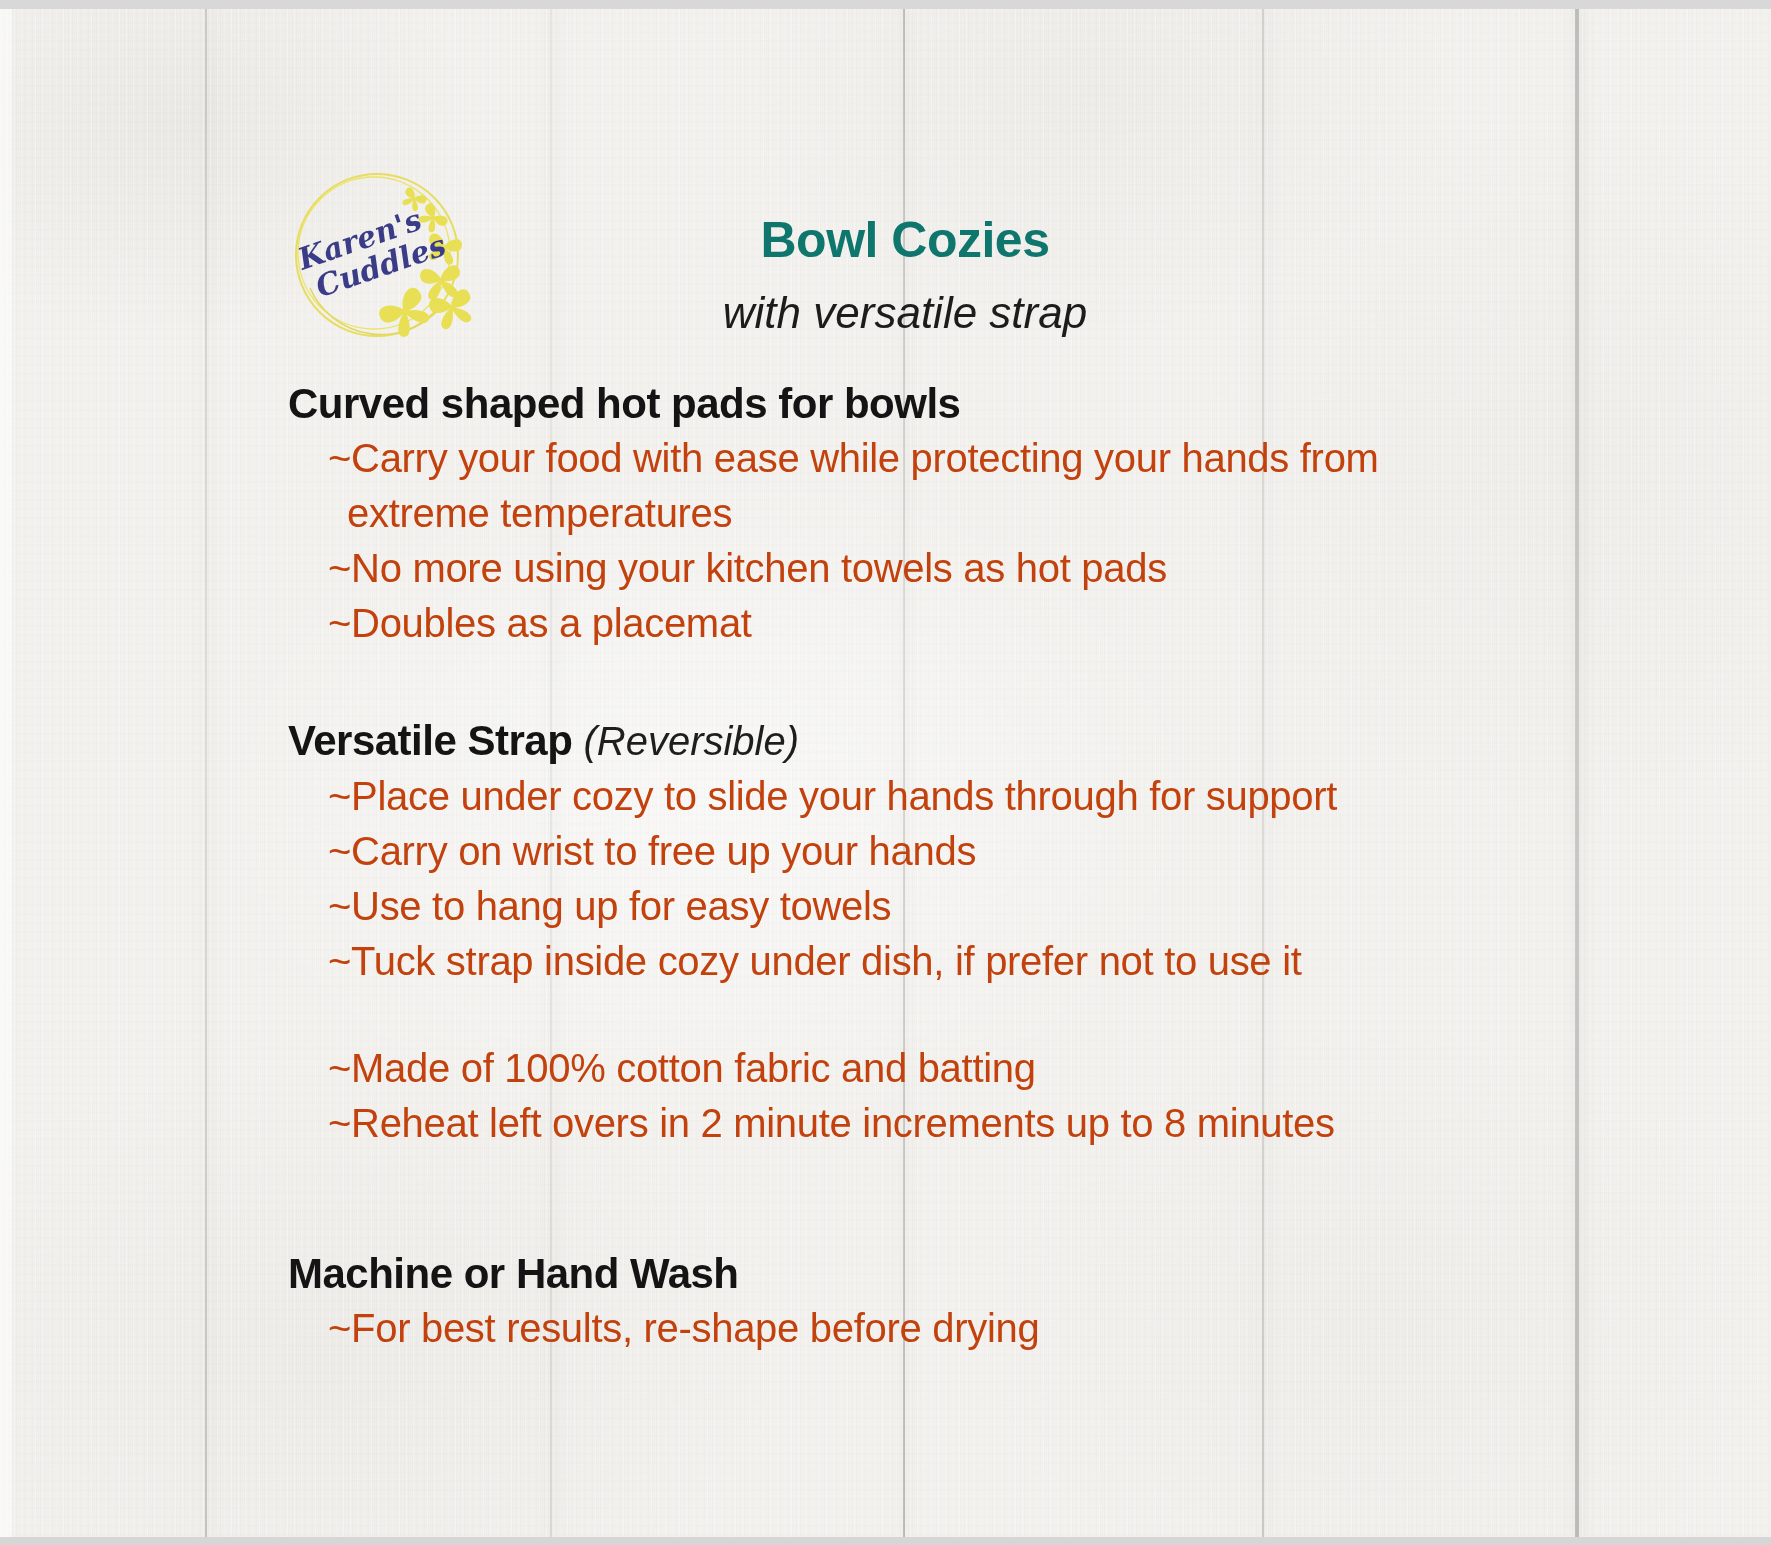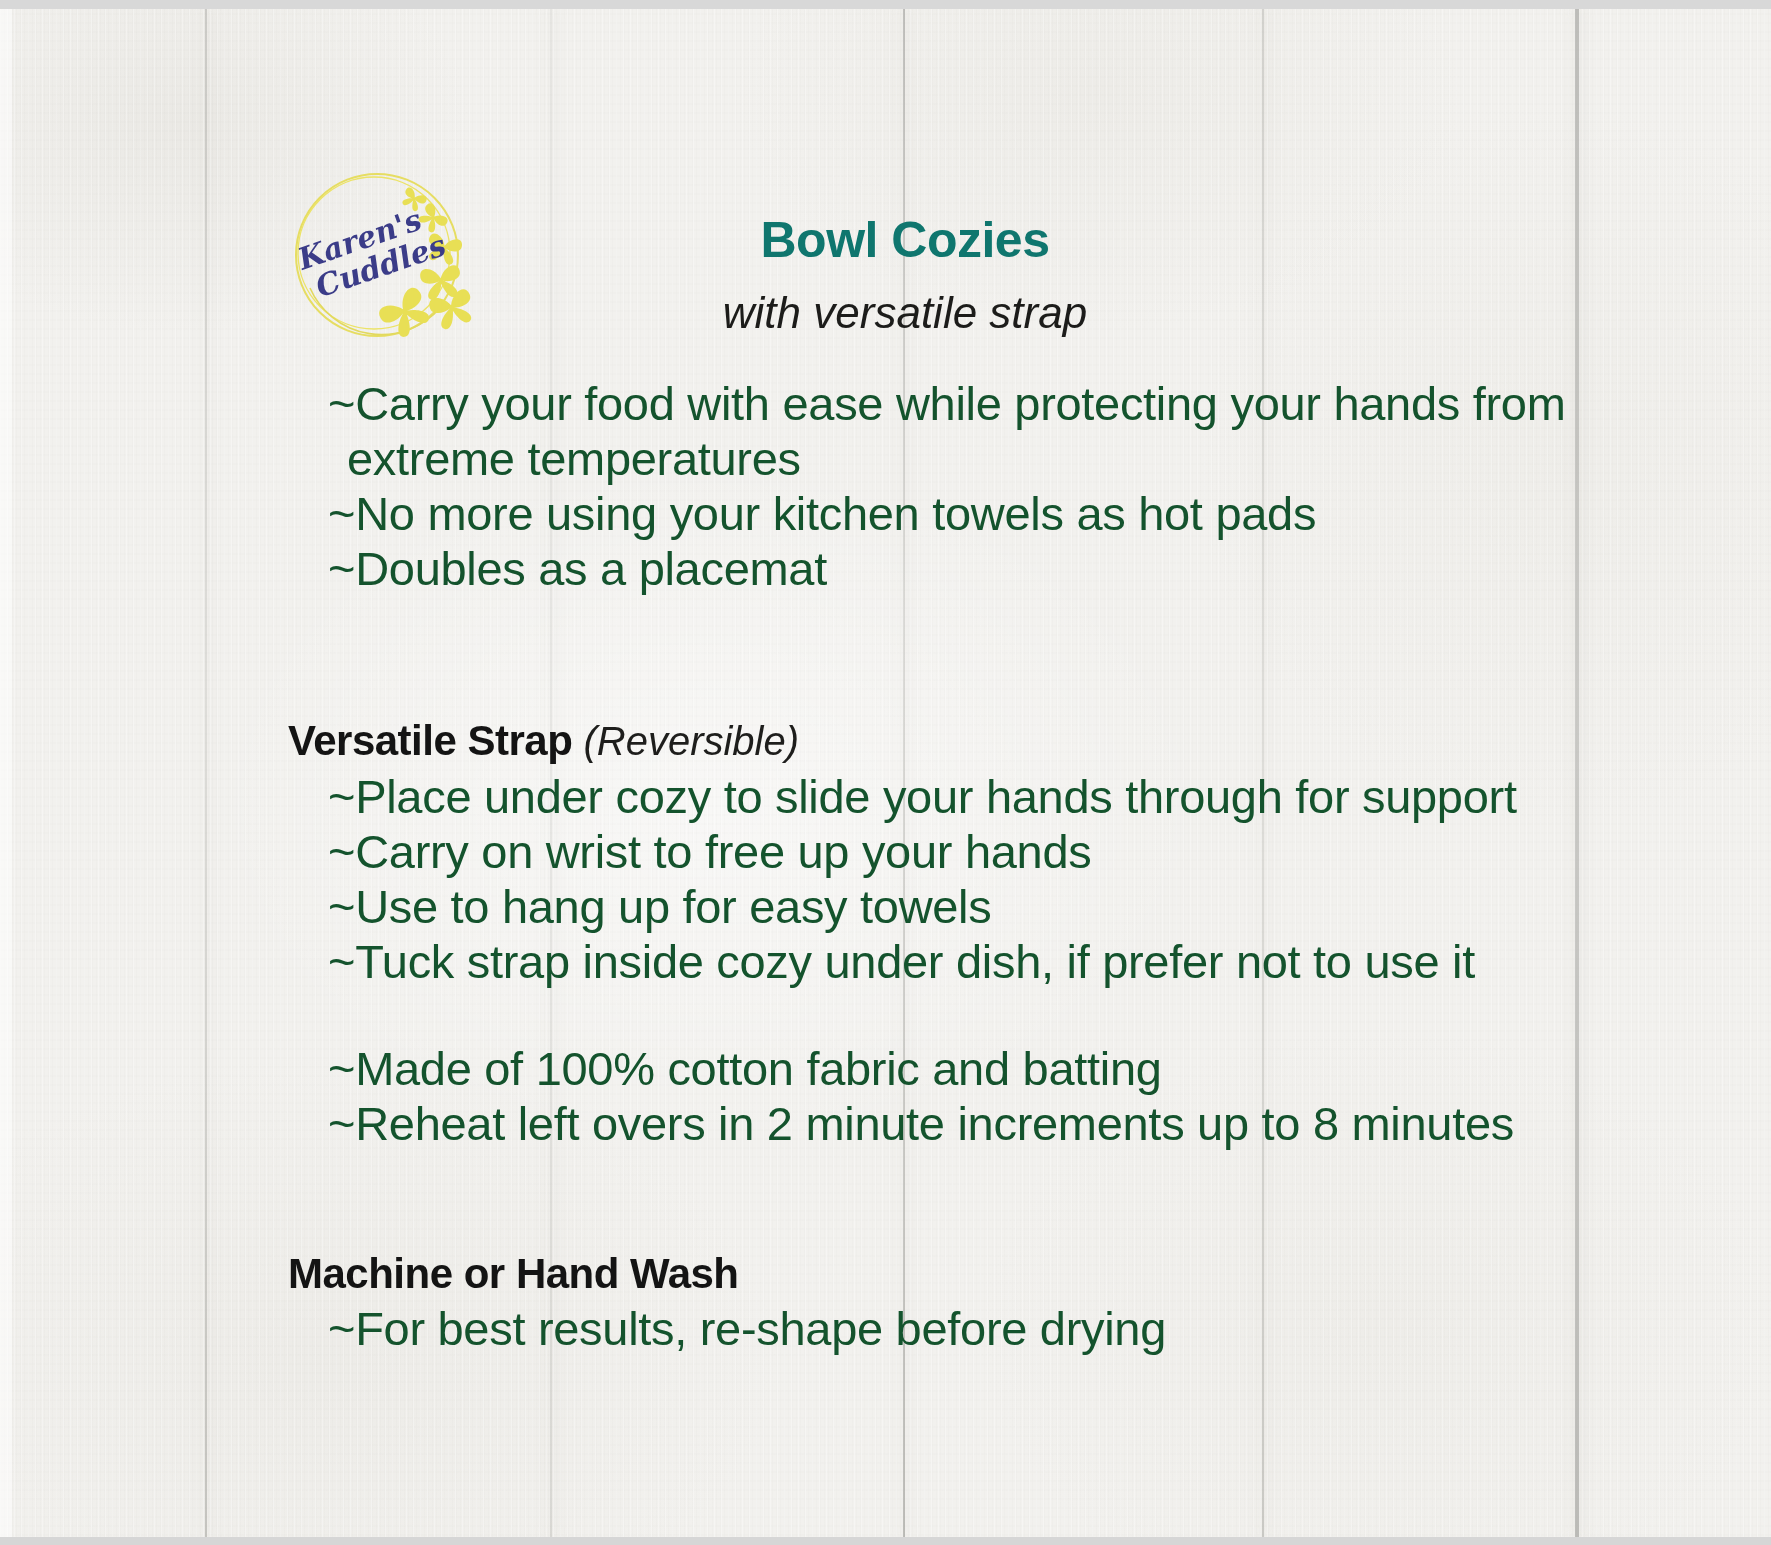--- a/index.html
+++ b/index.html
@@ -50,21 +50,21 @@
   .logo{position:absolute;left:290px;top:168px;width:200px;height:185px;z-index:4;}
 
   .header{position:absolute;left:255px;top:212px;width:1300px;text-align:center;z-index:4;}
   .title{font-size:50px;font-weight:700;line-height:56px;letter-spacing:-.5px;color:#0f766e;}
   .subtitle{font-size:44px;font-style:italic;line-height:50px;margin-top:20px;color:#1c1c1a;}
 
   .section{position:absolute;left:288px;width:1330px;z-index:4;}
   .sec-heading{font-size:42px;font-weight:700;line-height:55px;letter-spacing:-.5px;color:#141414;white-space:nowrap;}
   .sec-heading .note{font-weight:400;font-style:italic;font-size:40px;letter-spacing:0;color:#1e1e1c;}
   .bullets{padding-left:40px;}
-  .bline{font-size:47px;line-height:55px;letter-spacing:-.3px;white-space:nowrap;color:#14532d;}
+  .bline{font-size:40px;line-height:55px;letter-spacing:-.3px;white-space:nowrap;color:#c2410c;}
   .bline.cont{padding-left:19px;}
 </style>
 </head>
 <body>
 
 <div class="canvas">
 
   <div class="strip top"></div>
   <div class="strip bottom"></div>
   <div class="edge-light"></div>
@@ -108,20 +108,21 @@
     </text>
   </svg>
 
   <div class="header">
     <div class="title">Bowl Cozies</div>
     <div class="subtitle">with versatile strap</div>
   </div>
 
   <div id="sections-root">
       <div class="section" style="top: 376px;">
+        <div class="sec-heading">Curved shaped hot pads for bowls</div>
         <div class="bullets">
           <div class="bline">~Carry your food with ease while protecting your hands from</div>
           <div class="bline cont">extreme temperatures</div>
           <div class="bline">~No more using your kitchen towels as hot pads</div>
           <div class="bline">~Doubles as a placemat</div>
         </div>
       </div>
       <div class="section" style="top: 713px;">
         <div class="sec-heading">Versatile Strap<span class="note"> (Reversible)</span></div>
         <div class="bullets">

